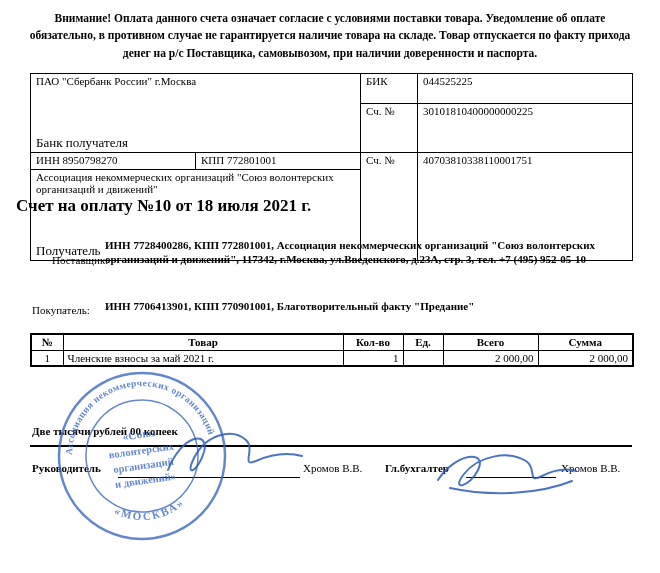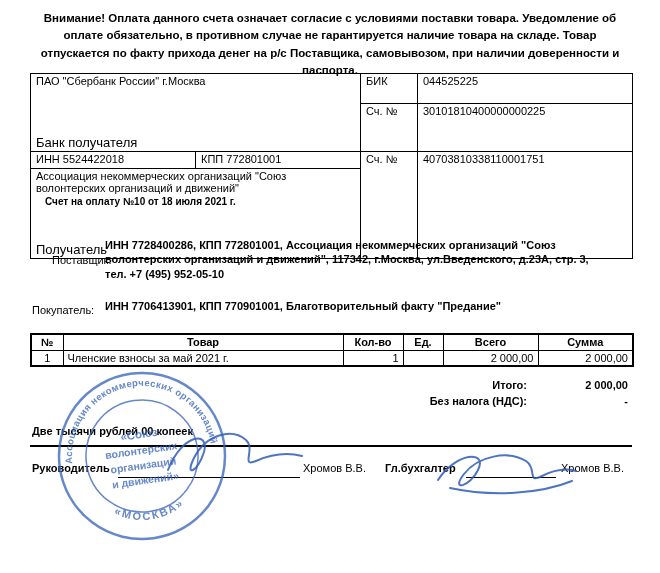--- a/index.html
+++ b/index.html
@@ -1,31 +1,31 @@
 <!DOCTYPE html>
 <html><head>
 <meta charset="utf-8">
 <style>
   * { margin:0; padding:0; box-sizing:border-box; }
   html,body { background:#ffffff; }
   body { font-family:"Liberation Sans","DejaVu Sans",sans-serif; color:#000; }
-  .page { position:relative; width:660px; height:573px; background:#fff; overflow:hidden; font-size:11px; }
+  .page { position:relative; width:660px; height:573px; background:#fff; overflow:hidden; font-size:11px;font-family:Liberation Serif, serif; }
 
   .warning { position:absolute; top:10px; left:28px; width:604px; text-align:center;
              font-weight:bold; font-size:11.5px; line-height:1.5; }
 
   table { border-collapse:collapse; table-layout:fixed; }
   .bank-table { position:absolute; top:73px; left:30px; width:602px; }
   .bank-table td { border:1px solid #000; padding:1px 5px; vertical-align:top; font-size:11px; }
   .caption { font-size:13px;margin-top:48px; }
   .flexcol { display:flex; flex-direction:column; justify-content:space-between; }
   .fc-bank { min-height:38px; }
   .fc-recip { min-height:48px; }
 
-  .title { position:absolute; top:196px; left:45px; font-size:10px; font-weight:bold; }
+  .title { position:absolute; top:196px; left:16px; font-size:17px; font-weight:bold; }
 
   .party-label { position:absolute; left:32px; font-size:11px; }
   .supplier-label { top:254px;padding-left:20px; }
   .buyer-label { top:304px; }
   .party-value { position:absolute; left:105px; width:507px; font-weight:bold; line-height:1.3; }
   .supplier-value { top:238px; }
   .buyer-value { top:299px; width:527px; }
 
   .items-table { position:absolute; top:333px; left:30px; width:602px; border:2px solid #000; }
   .items-table th, .items-table td { border:1px solid #000; padding:1px 4px; height:16px; font-size:11px; }
@@ -74,21 +74,21 @@
         </div>
       </td>
       <td style="height:16px">БИК</td>
       <td>044525225</td>
     </tr>
     <tr>
       <td style="height:26px">Сч. №</td>
       <td>30101810400000000225</td>
     </tr>
     <tr>
-      <td style="height:17px">ИНН 5524422018</td>
+      <td style="height:17px">ИНН 8950798270</td>
       <td>КПП 772801001</td>
       <td rowspan="2">Сч. №</td>
       <td rowspan="2">40703810338110001751</td>
     </tr>
     <tr>
       <td colspan="2" style="height:52px">
         <div class="flexcol fc-recip">
           <div>Ассоциация некоммерческих организаций "Союз волонтерских организаций и движений"</div>
           <div class="caption">Получатель</div>
         </div>
@@ -129,30 +129,20 @@
         <td class="c">1</td>
         <td class="l">Членские взносы за май 2021 г.</td>
         <td class="r">1</td>
         <td class="c"></td>
         <td class="r">2 000,00</td>
         <td class="r">2 000,00</td>
       </tr>
     </tbody>
   </table>
 
-  <div class="totals">
-    <div class="trow">
-      <div class="lab">Итого:</div>
-      <div class="val">2 000,00</div>
-    </div>
-    <div class="trow">
-      <div class="lab">Без налога (НДС):</div>
-      <div class="val">-</div>
-    </div>
-  </div>
 
   <div class="amount-words">Две тысячи рублей 00 копеек</div>
 
   <div class="divider"></div>
 
   <div class="sig-label dir-label">Руководитель</div>
   <div class="sig-line dir-line"></div>
   <div class="sig-name dir-name">Хромов В.В.</div>
 
   <div class="sig-label acc-label">Гл.бухгалтер</div>

